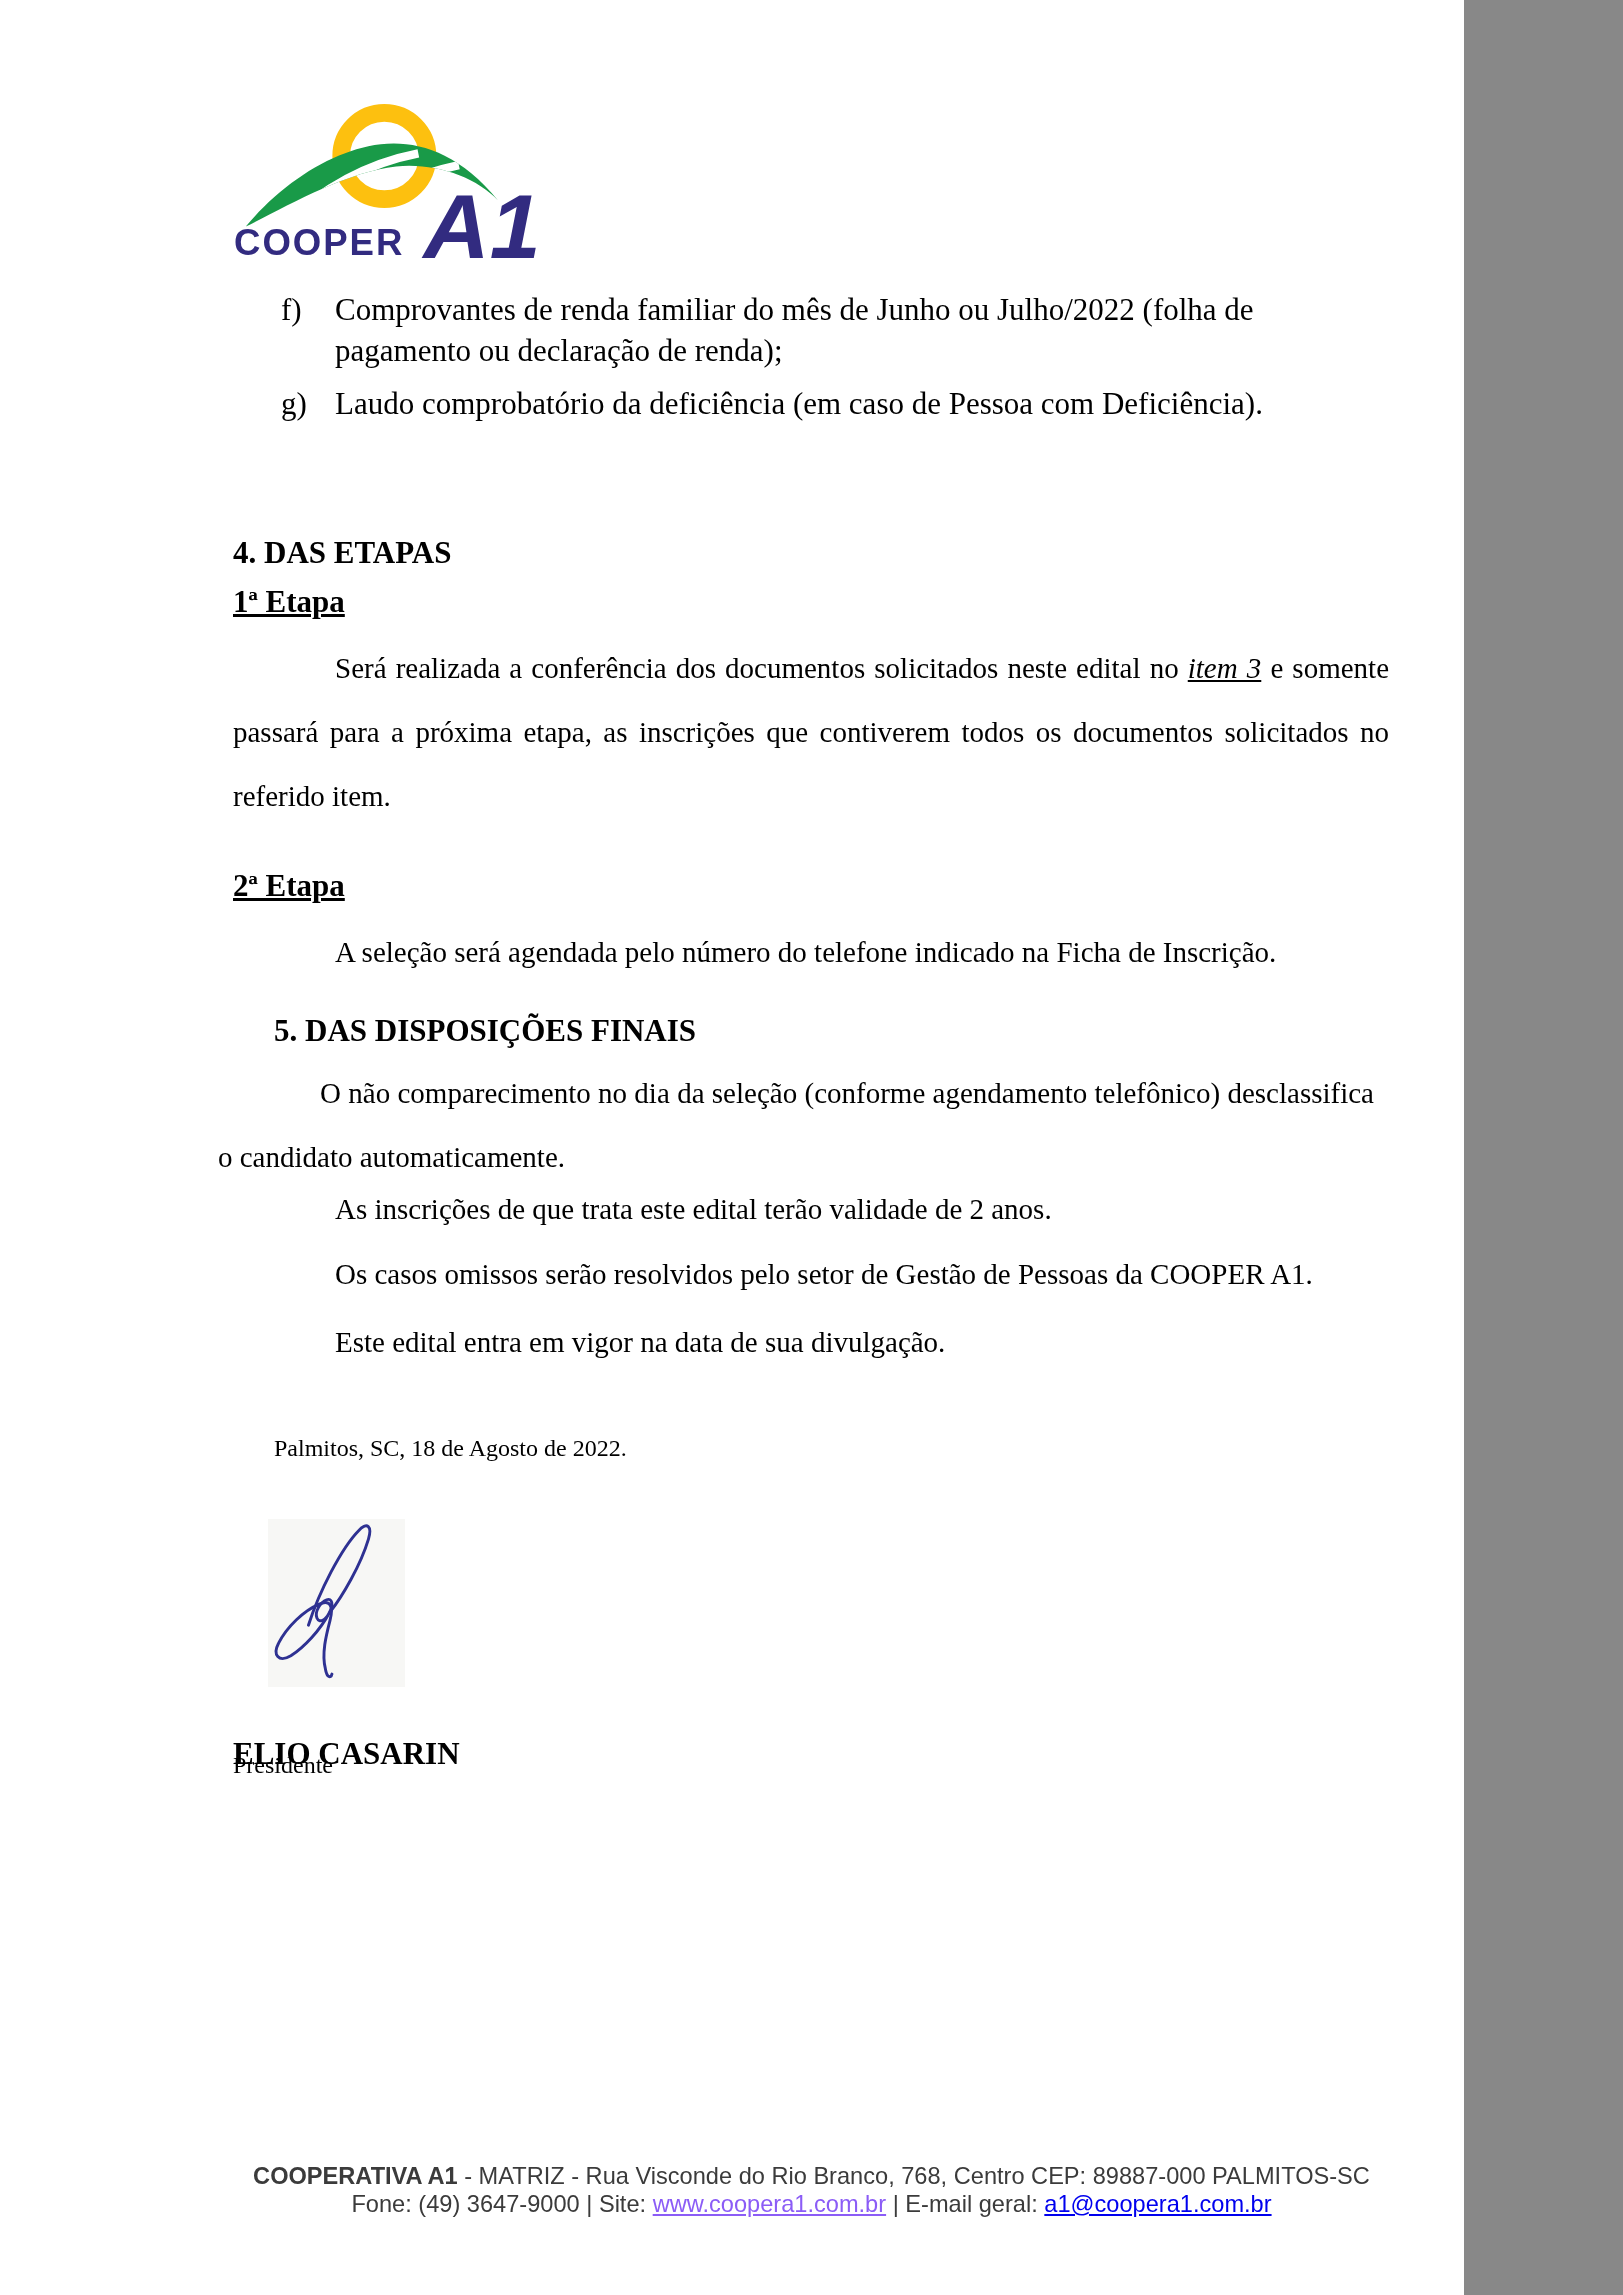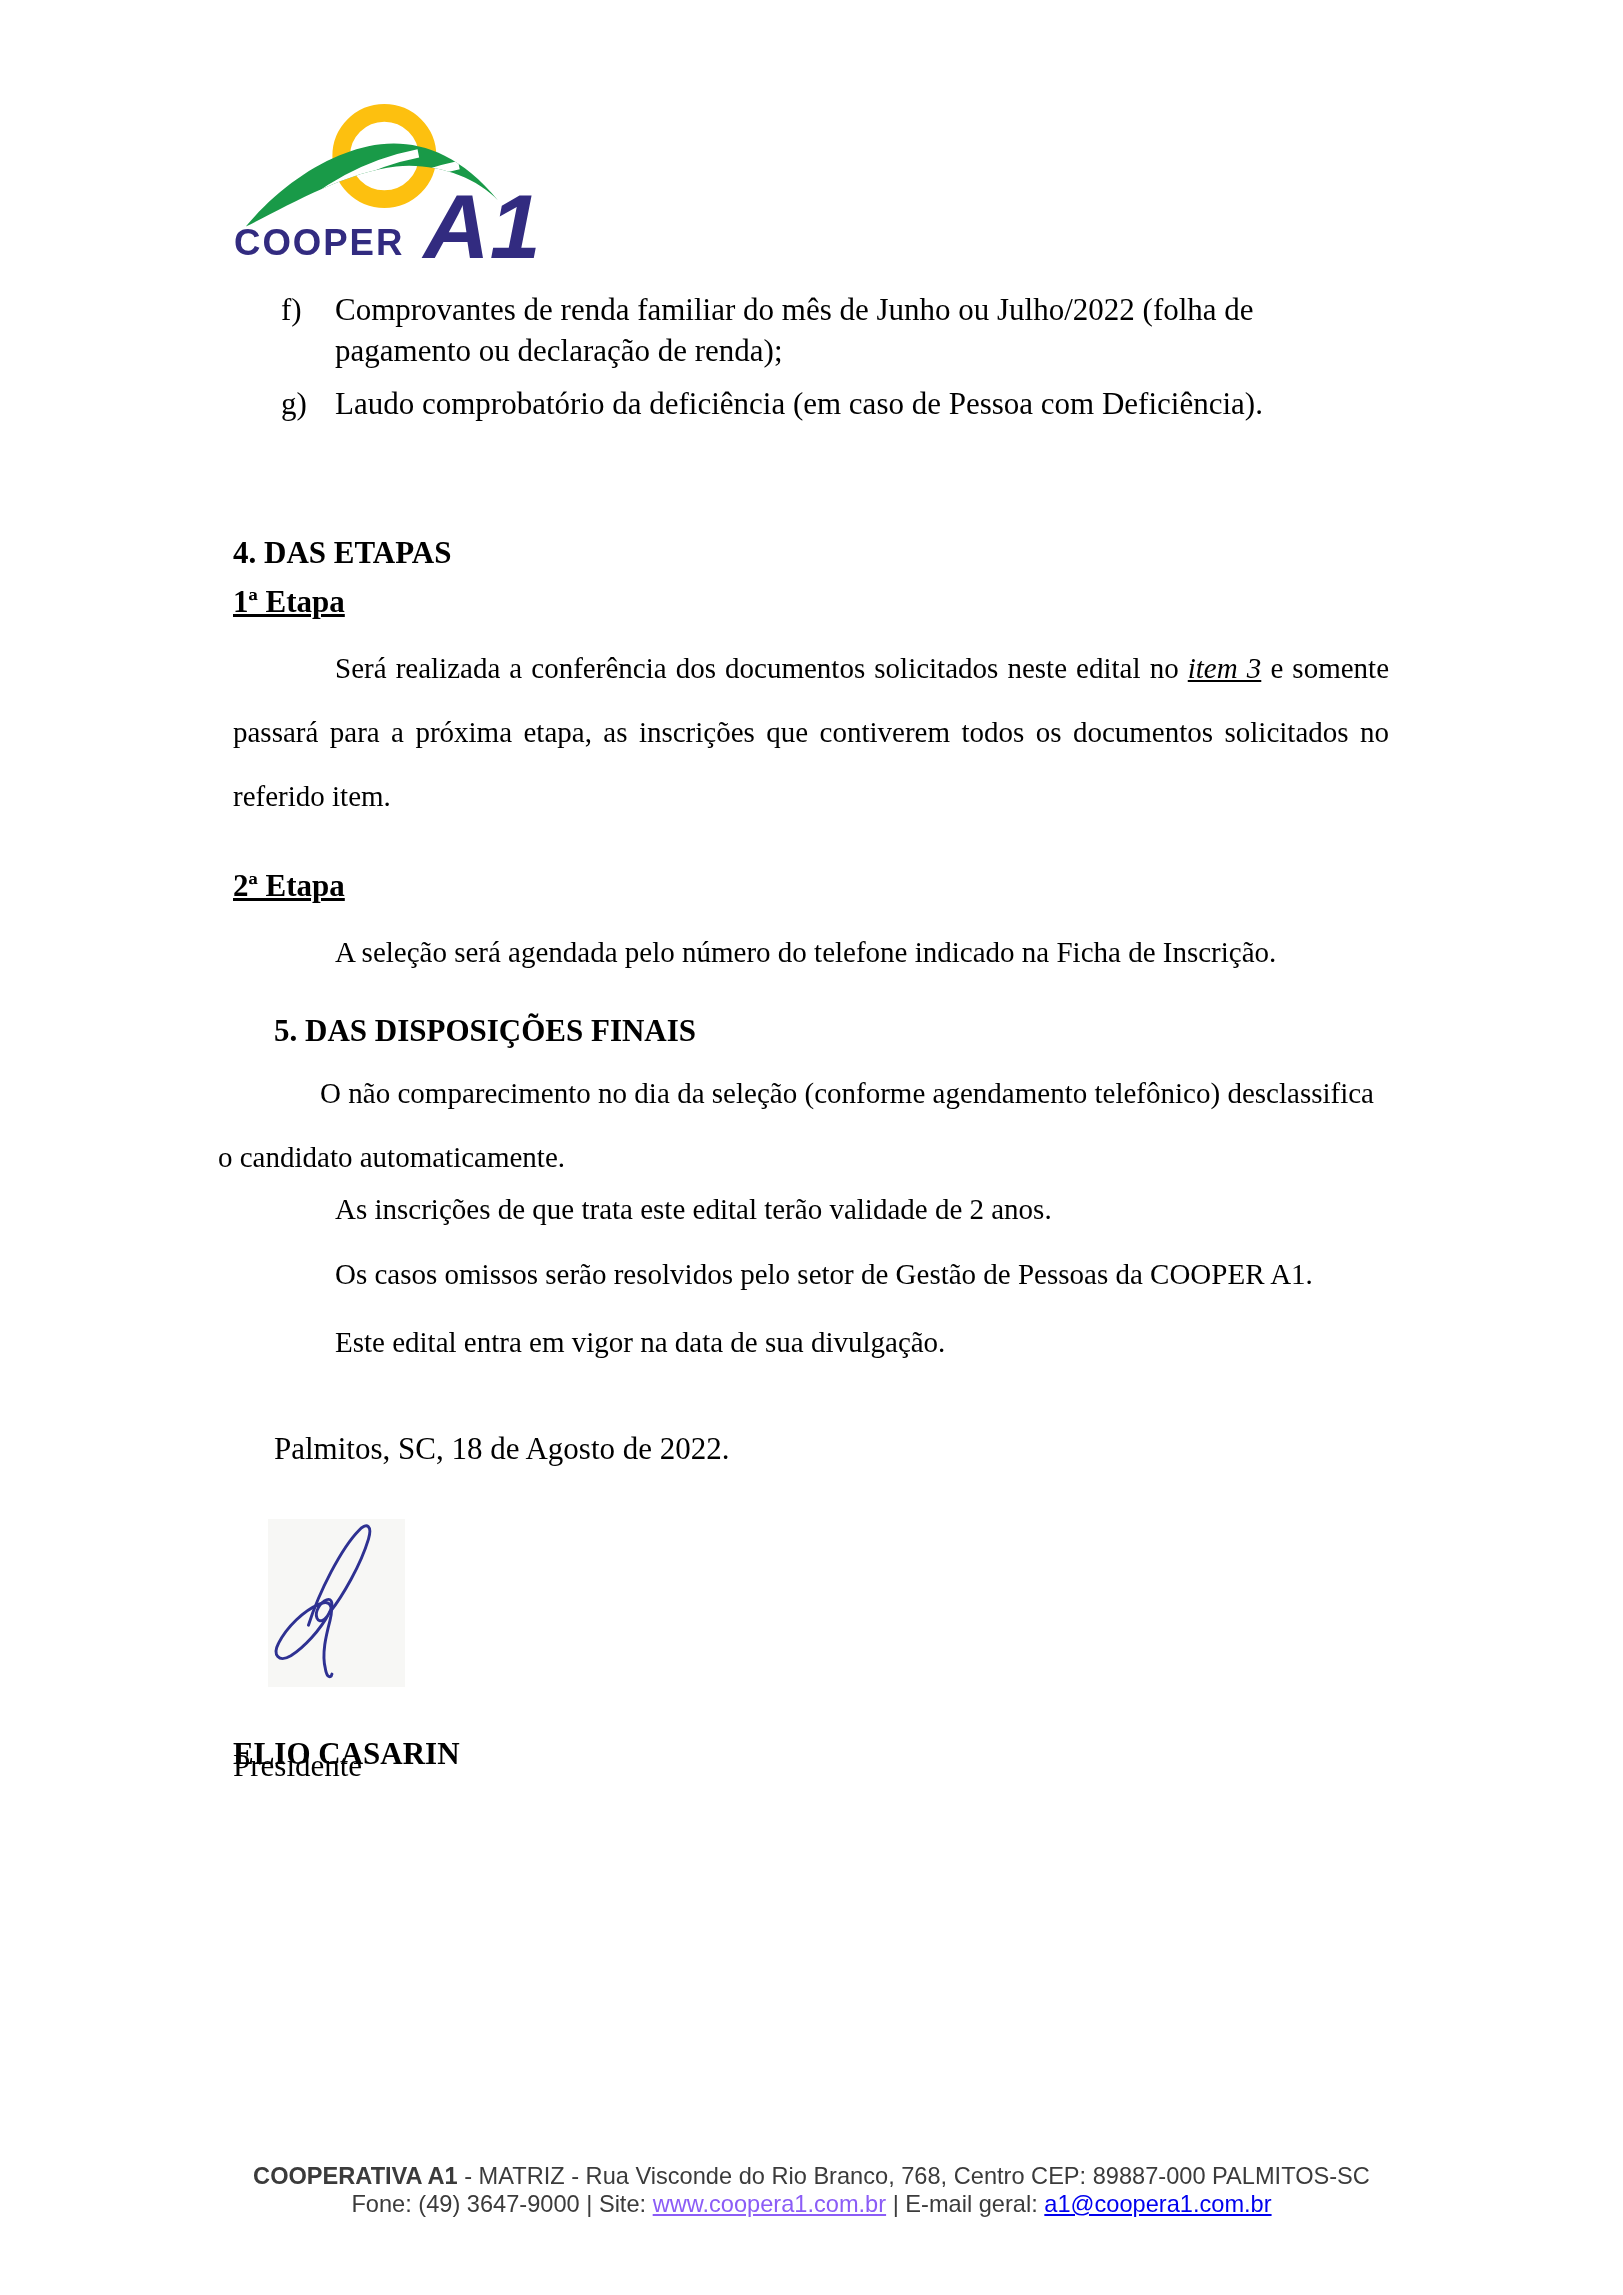--- a/index.html
+++ b/index.html
@@ -1,25 +1,25 @@
 <!DOCTYPE html>
 <html lang="pt" style="font-size:10.5px"><head>
 <meta charset="utf-8">
 <style>
   html,body{margin:0;padding:0;background:#888;}
   #page{
     position:relative;
-    width:1623px;height:2295px;
+    width:1464px;height:2295px;
     background:#ffffff;
     overflow:hidden;
     font-family:"Liberation Serif", serif;
     color:#000;
   }
   .abs{position:absolute;}
-  .body-text{font-size:31px;line-height:41px;}
+  .body-text{font-size:24px;line-height:41px;}
   .heading{font-size:31px;font-weight:bold;}
   .underlined{text-decoration:underline;}
   
   .list-item{display:flex;width:1111px;font-size:31px;line-height:41px;}
   .list-item .li-label{flex:0 0 54px;}
   .list-item .li-text{flex:1;}
   
   .para{width:1156px;font-size:29px;line-height:64px;text-indent:102px;}
   .justified{text-align:justify;}
   .item3-ref{font-style:italic;text-decoration:underline;}

